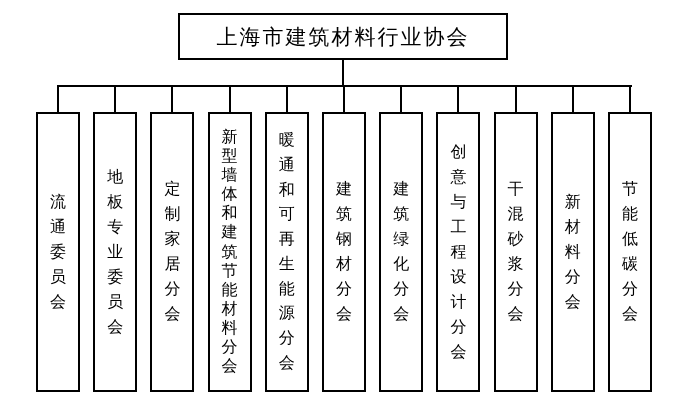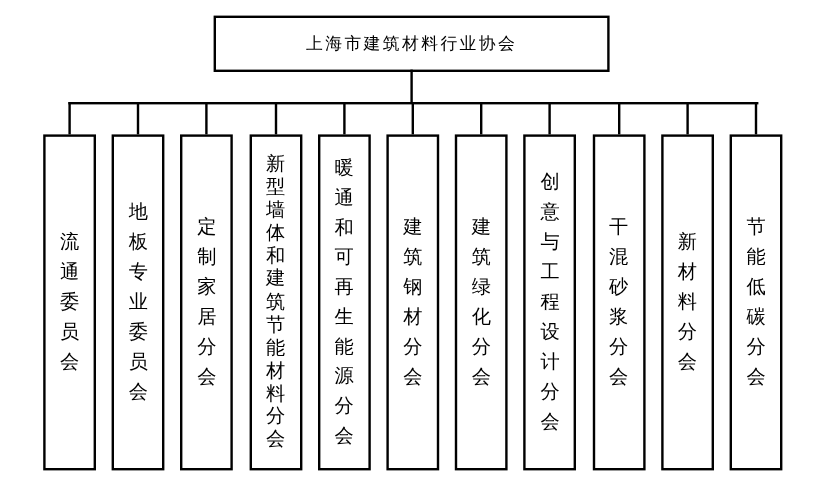--- a/index.html
+++ b/index.html
@@ -24,21 +24,21 @@
     width: 330px;
     height: 47px;
     border: 2px solid #000000;
     box-sizing: border-box;
     background: #ffffff;
     display: flex;
     align-items: center;
     justify-content: center;
   }
   .root-label {
-    font-size: 14px;
+    font-size: 21px;
     letter-spacing: 2px;
     white-space: nowrap;
     text-align: right;
   }
   
   .stem {
     position: absolute;
     left: 342px;
     top: 58px;
     width: 2px;

